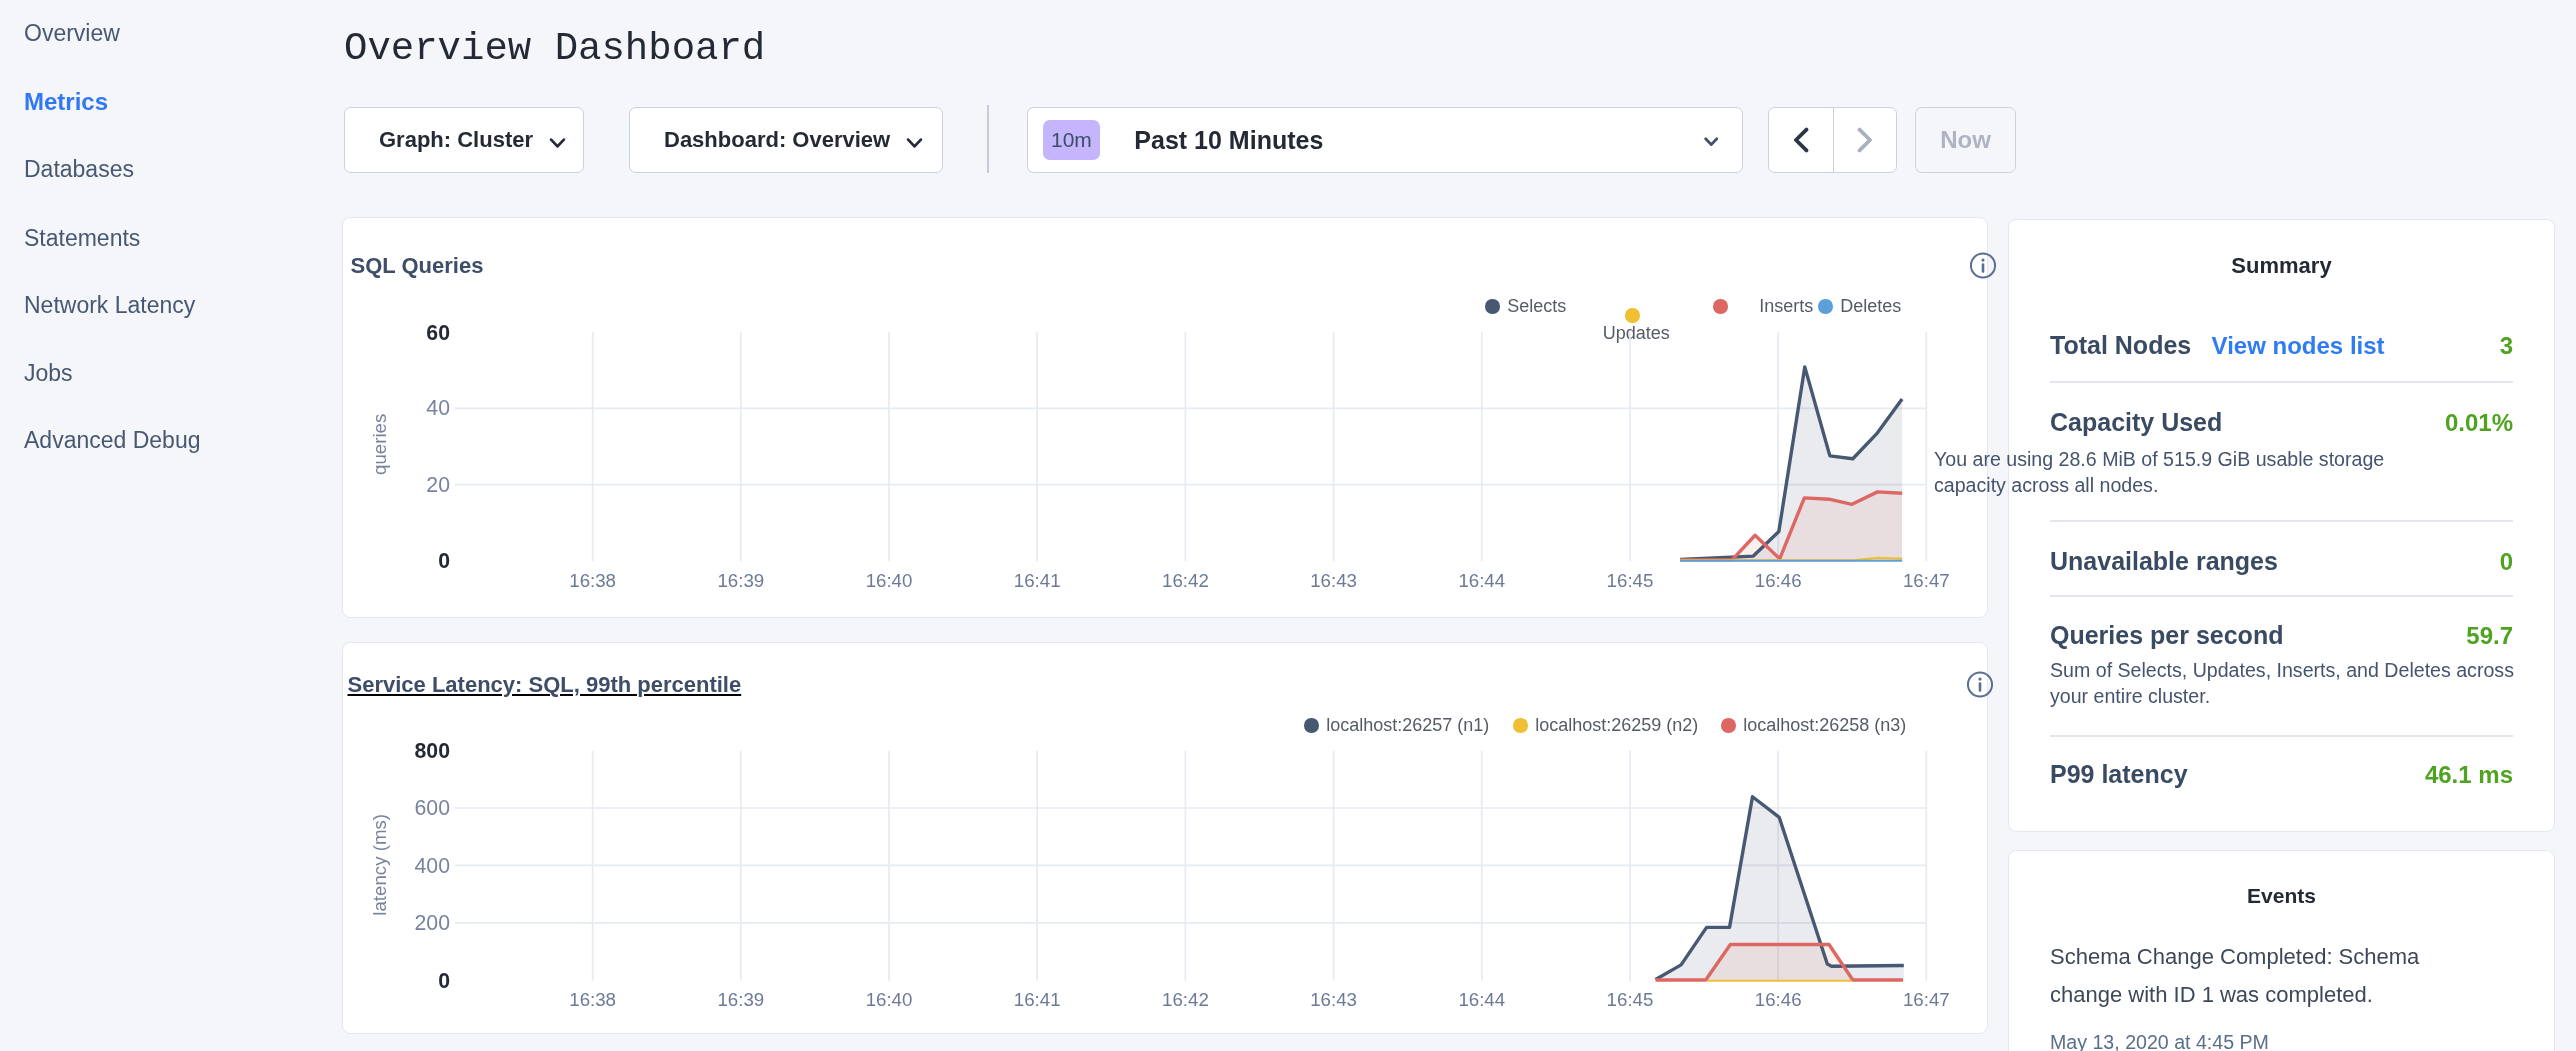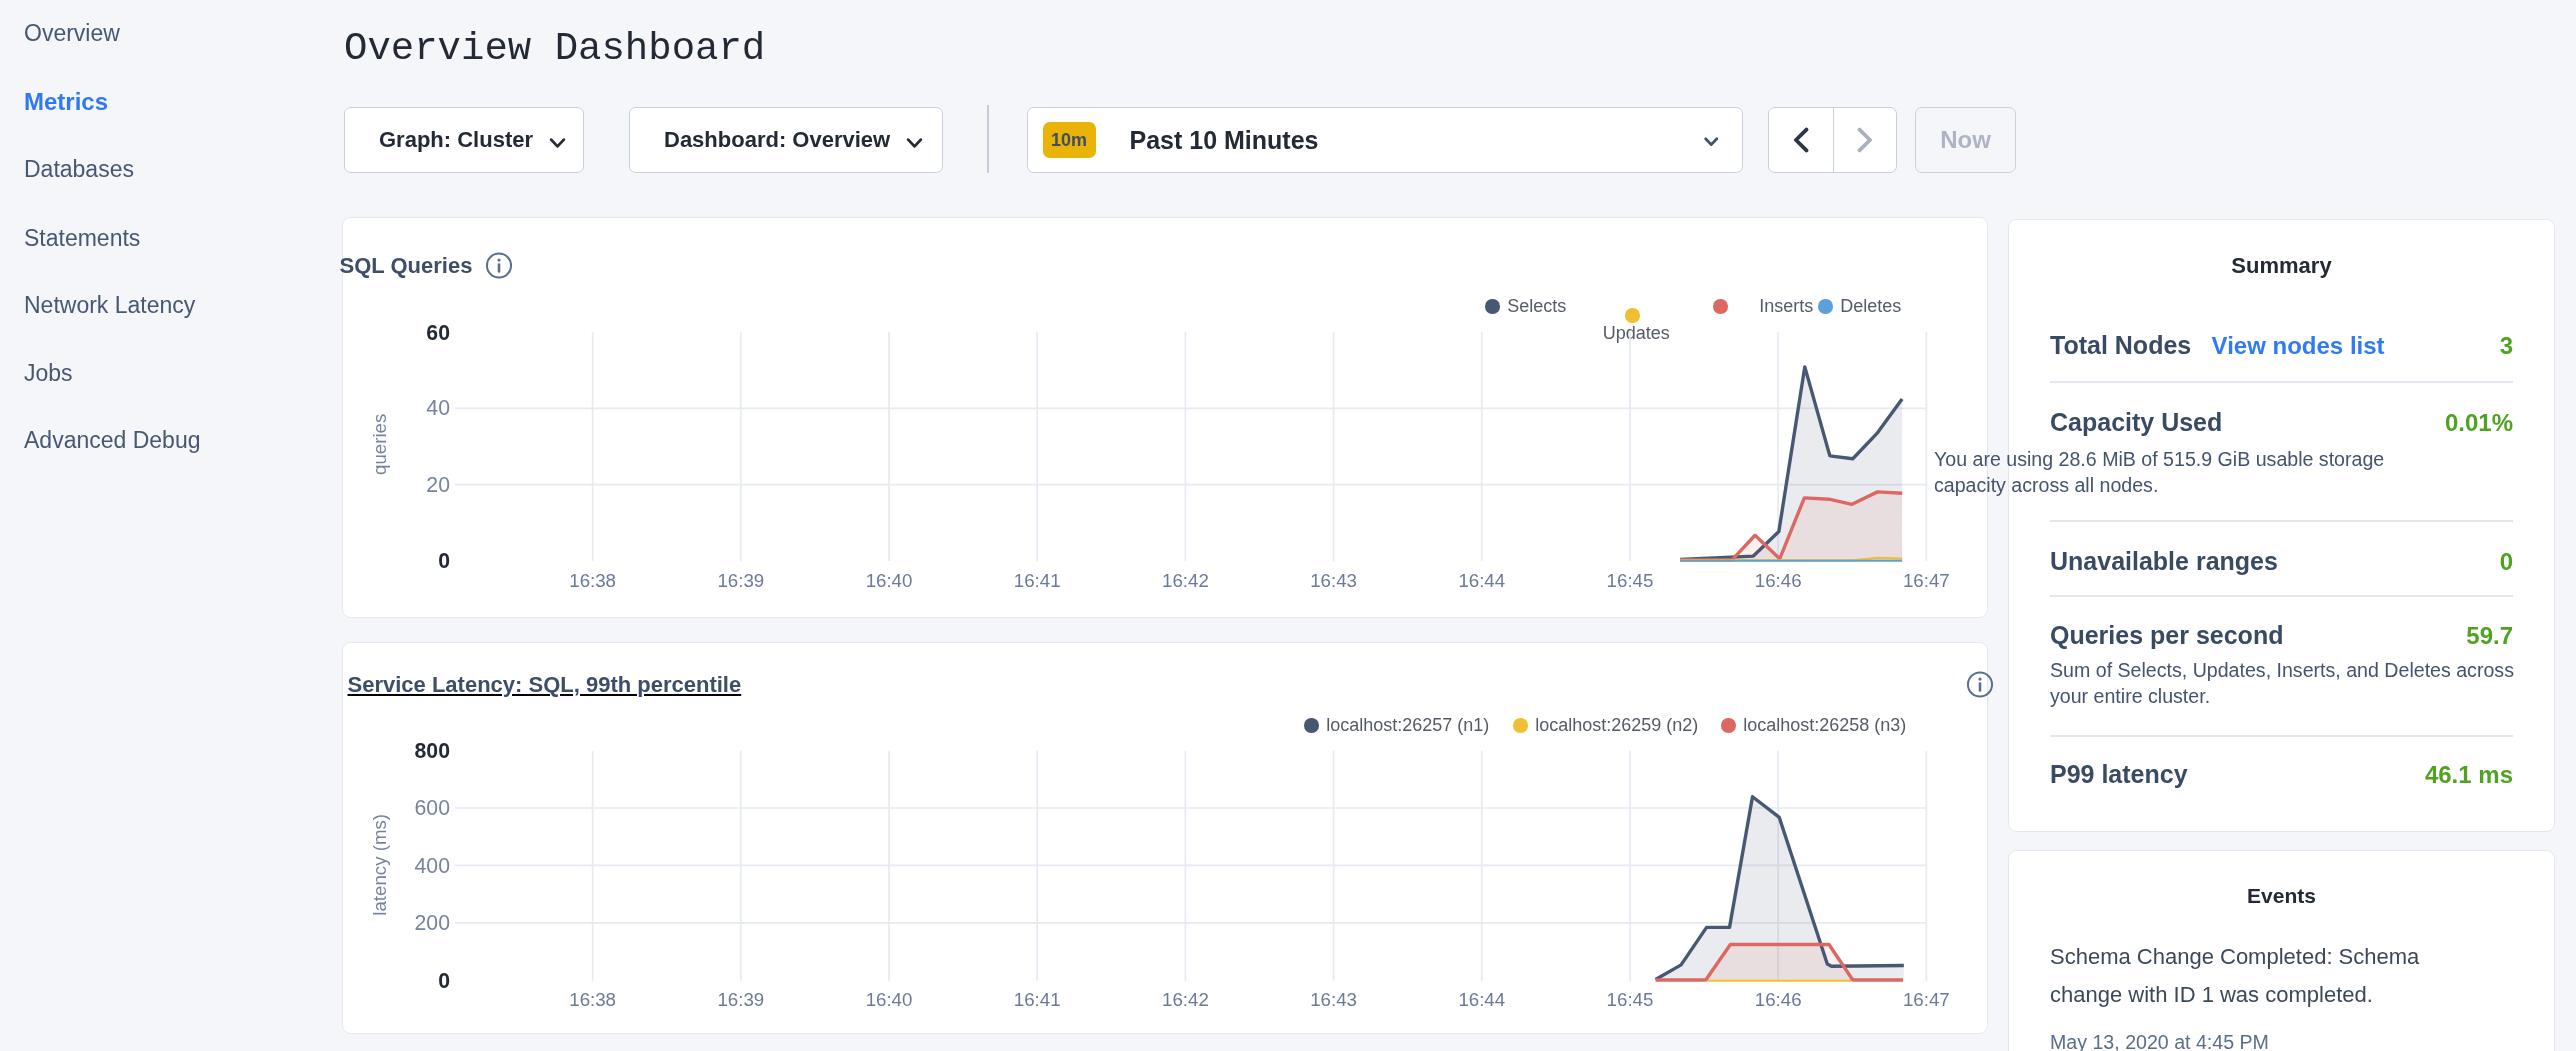--- a/index.html
+++ b/index.html
@@ -38,21 +38,21 @@
     </svg>
 </div>
 <div class="ctrl" style="left:629px;width:314px;padding-left:34px;">
   <span class="ctrltxt">Dashboard: Overview</span>
   <svg style="margin-left:16px;margin-top:5.1px;" width="17" height="12" viewBox="0 0 20 14">
       <path d="M2.5 3 L10 11 L17.5 3" fill="none" stroke="#242a35" stroke-width="3.2" stroke-linecap="round" stroke-linejoin="round"></path>
     </svg>
 </div>
 <div class="abs" style="left:987px;top:105px;width:1.7px;height:68px;background:#c6cbda;"></div>
 <div class="ctrl" style="left:1027px;width:716px;">
-  <span style="margin-left:14.5px;background:#eab308;border-radius:6.8px;padding:7.7px 8.5px;font-size:18px;font-weight:bold;color:#3e4d68;">10m</span>
+  <span style="margin-left:14.5px;background:#c4b5fd;border-radius:6.8px;padding:7.7px 8.5px;font-size:21px;font-weight:normal;color:#3e4d68;">10m</span>
   <span class="ctrltxt" style="margin-left:34px;font-size:25px;">Past 10 Minutes</span>
   <svg style="position:absolute;right:24px;top:29px;" width="14.5" height="9.4" viewBox="0 0 17 11">
       <path d="M2 2 L8.5 9 L15 2" fill="none" stroke="#44506b" stroke-width="3.2" stroke-linecap="round" stroke-linejoin="round"></path>
     </svg>
 </div>
 <div class="ctrl" style="left:1768px;width:129px;padding:0;">
   <div style="width:65px;height:100%;display:flex;align-items:center;justify-content:center;border-right:1.7px solid #c9cfdd;box-sizing:border-box;">
     <svg width="16" height="26" viewBox="0 0 19 31">
         <path d="M16 3 L3.5 15.5 L16 28" fill="none" stroke="#2b3547" stroke-width="4.6" stroke-linecap="round" stroke-linejoin="round"></path>
       </svg>
@@ -61,21 +61,21 @@
     <svg width="16" height="26" viewBox="0 0 19 31">
         <path d="M3 3 L15.5 15.5 L3 28" fill="none" stroke="#aab1be" stroke-width="4.6" stroke-linecap="round" stroke-linejoin="round"></path>
       </svg>
   </div>
 </div>
 <div class="ctrl" style="left:1915px;width:101px;background:#f4f6fa;border-color:#ccd1de;justify-content:center;">
   <span style="font-size:24px;font-weight:bold;color:#aeb4c3;">Now</span>
 </div>
 
 <div class="card" style="left:342px;top:217px;width:1646px;height:401px;"></div>
-<div class="abs row" style="left:348px;top:252px;width:1646px;justify-content:flex-start;transform:translateX(-8.5px);">
+<div class="abs row" style="left:359px;top:252px;width:1646px;justify-content:space-between;transform:translateX(-8.5px);">
   <span style="font-size:22px;font-weight:bold;color:#3e4d68;">SQL Queries</span>
   <svg style="margin-left:12.8px;margin-bottom:1.7px;" width="27" height="27" viewBox="0 0 32 32">
       <circle cx="16" cy="16" r="14.3" fill="none" stroke="#5b6f94" stroke-width="2.4"></circle>
       <circle cx="16" cy="9.6" r="1.9" fill="#5b6f94"></circle>
       <rect x="14.45" y="13.4" width="3.1" height="11.2" rx="1.55" fill="#5b6f94"></rect>
     </svg>
 </div>
 <div class="leg" style="left:1485px;top:299px;">
     <span class="dot" style="background:#475872;"></span>
     <span class="legtxt">Selects</span>

